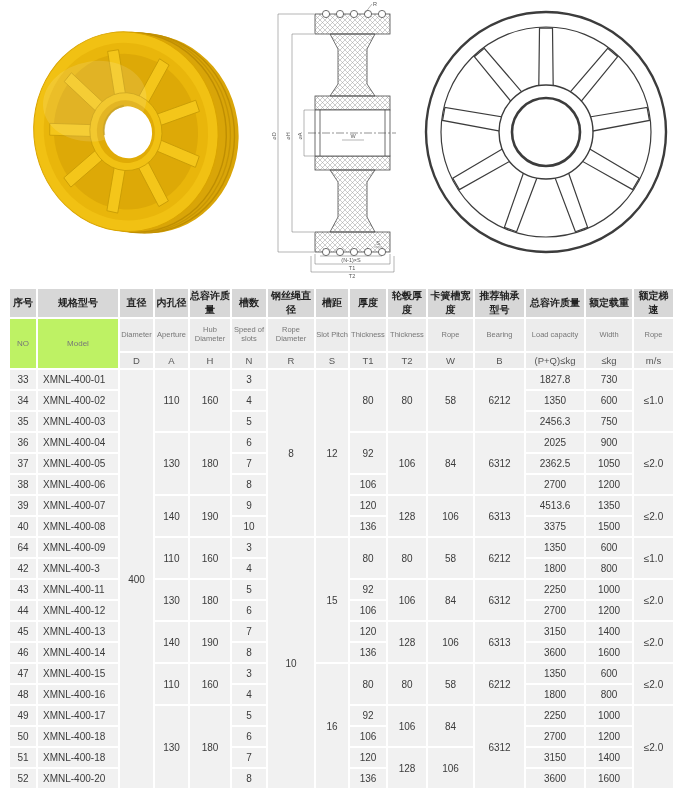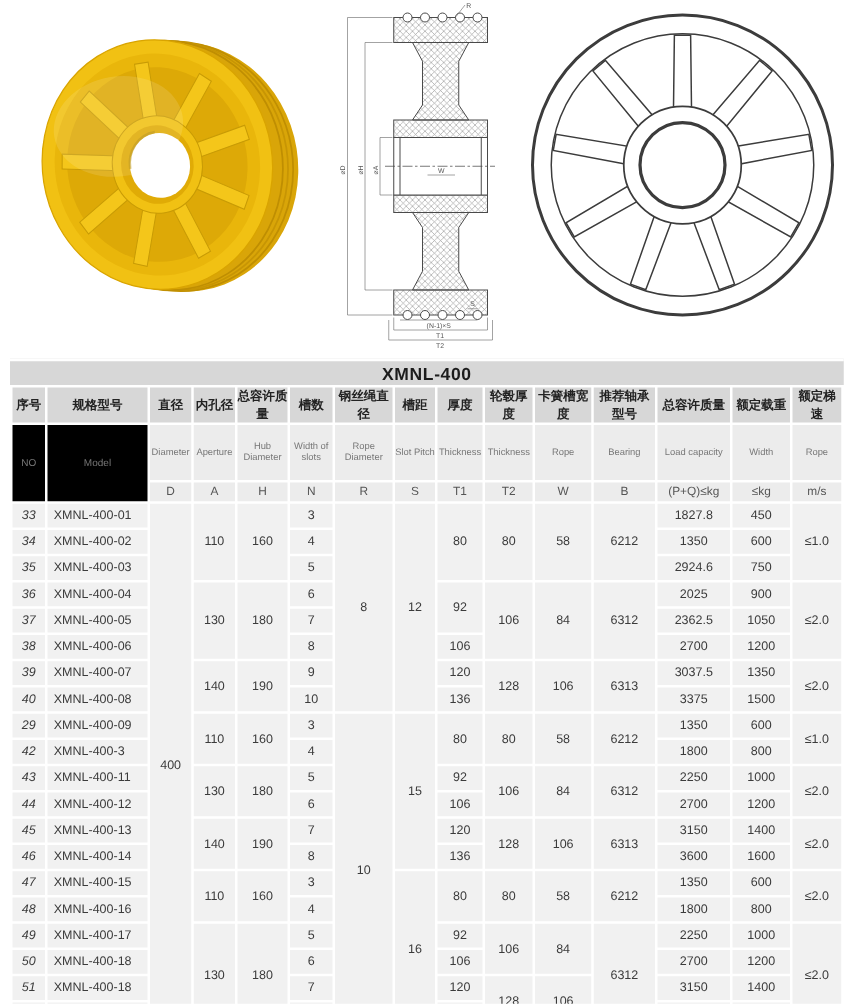--- a/index.html
+++ b/index.html
@@ -25,25 +25,25 @@
   }
   table.spec-table {
     table-layout:fixed; width:667px; border-collapse:separate; border-spacing:2px;
     background:#ffffff;
   }
   .spec-table th, .spec-table td {
     overflow:hidden; text-align:center; vertical-align:middle; font-weight:normal;
   }
   .spec-table td { background:#f1f1f1; height:19px; font-size:10px; color:#3b3b3b; }
   th.hcn  { background:#d7d7d7; height:18px; font-size:10px; font-weight:bold; color:#222; }
-  th.hen  { background:#ececec; height:44px; font-size:7.5px; color:#777; line-height:1.15; }
+  th.hen  { background:#ececec; height:32px; font-size:7.5px; color:#777; line-height:1.15; }
   th.hsym { background:#ececec; height:15px; font-size:9.5px; color:#555; }
-  th.hside{ background:#000000; font-size:8px; color:#777; }
+  th.hside{ background:#bef264; font-size:8px; color:#777; }
   td.c-model { text-align:left; padding-left:5px; white-space:nowrap; }
-  td.c-no { font-size:10px;font-style:italic; }
+  td.c-no { font-size:10px; }
 </style>
 </head>
 <body>
 
 <div class="figures">
 
   <svg id="fig-photo" class="fig" viewBox="0 0 218 248">
     <g transform="rotate(-9 108 122)">
 
       <ellipse cx="124" cy="126" rx="92" ry="100" fill="#d9a508"></ellipse>
@@ -184,21 +184,20 @@
           <polygon points="82.0,127.2 24.6,116.4 26.9,103.5 84.5,113.0"></polygon>
           <polygon points="93.3,97.8 56.3,52.7 66.3,44.3 104.3,88.6"></polygon>
         </g>
       <circle cx="128" cy="128" r="47" fill="#ffffff" stroke-width="1.4"></circle>
       <circle cx="128" cy="128" r="34" fill="#ffffff" stroke-width="2.6"></circle>
     </g>
   </svg>
 </div>
 
 <div class="spec">
-  <div class="title-bar">XMNL-400</div>
   <table class="spec-table">
     <colgroup id="cols">
         <col style="width: 26px;">
         <col style="width: 80px;">
         <col style="width: 33px;">
         <col style="width: 33px;">
         <col style="width: 40px;">
         <col style="width: 34px;">
         <col style="width: 46px;">
         <col style="width: 32px;">
@@ -227,21 +226,21 @@
           <th class="hcn">总容许质量</th>
           <th class="hcn">额定载重</th>
           <th class="hcn">额定梯速</th>
         </tr>
         <tr>
           <th class="hen hside" rowspan="2">NO</th>
           <th class="hen hside" rowspan="2">Model</th>
           <th class="hen">Diameter</th>
           <th class="hen">Aperture</th>
           <th class="hen">Hub Diameter</th>
-          <th class="hen">Width of slots</th>
+          <th class="hen">Speed of slots</th>
           <th class="hen">Rope Diameter</th>
           <th class="hen">Slot Pitch</th>
           <th class="hen">Thickness</th>
           <th class="hen">Thickness</th>
           <th class="hen">Rope</th>
           <th class="hen">Bearing</th>
           <th class="hen">Load capacity</th>
           <th class="hen">Width</th>
           <th class="hen">Rope</th>
         </tr>
@@ -269,35 +268,35 @@
           <td class="" rowspan="3">110</td>
           <td class="" rowspan="3">160</td>
           <td class="">3</td>
           <td class="" rowspan="8">8</td>
           <td class="" rowspan="8">12</td>
           <td class="" rowspan="3">80</td>
           <td class="" rowspan="3">80</td>
           <td class="" rowspan="3">58</td>
           <td class="" rowspan="3">6212</td>
           <td class="">1827.8</td>
-          <td class="">450</td>
+          <td class="">730</td>
           <td class="" rowspan="3">≤1.0</td>
         </tr>
         <tr>
           <td class="c-no">34</td>
           <td class="c-model">XMNL-400-02</td>
           <td class="">4</td>
           <td class="">1350</td>
           <td class="">600</td>
         </tr>
         <tr>
           <td class="c-no">35</td>
           <td class="c-model">XMNL-400-03</td>
           <td class="">5</td>
-          <td class="">2924.6</td>
+          <td class="">2456.3</td>
           <td class="">750</td>
         </tr>
         <tr>
           <td class="c-no">36</td>
           <td class="c-model">XMNL-400-04</td>
           <td class="" rowspan="3">130</td>
           <td class="" rowspan="3">180</td>
           <td class="">6</td>
           <td class="" rowspan="2">92</td>
           <td class="" rowspan="3">106</td>
@@ -325,34 +324,34 @@
         <tr>
           <td class="c-no">39</td>
           <td class="c-model">XMNL-400-07</td>
           <td class="" rowspan="2">140</td>
           <td class="" rowspan="2">190</td>
           <td class="">9</td>
           <td class="">120</td>
           <td class="" rowspan="2">128</td>
           <td class="" rowspan="2">106</td>
           <td class="" rowspan="2">6313</td>
-          <td class="">3037.5</td>
+          <td class="">4513.6</td>
           <td class="">1350</td>
           <td class="" rowspan="2">≤2.0</td>
         </tr>
         <tr>
           <td class="c-no">40</td>
           <td class="c-model">XMNL-400-08</td>
           <td class="">10</td>
           <td class="">136</td>
           <td class="">3375</td>
           <td class="">1500</td>
         </tr>
         <tr>
-          <td class="c-no">29</td>
+          <td class="c-no">64</td>
           <td class="c-model">XMNL-400-09</td>
           <td class="" rowspan="2">110</td>
           <td class="" rowspan="2">160</td>
           <td class="">3</td>
           <td class="" rowspan="12">10</td>
           <td class="" rowspan="6">15</td>
           <td class="" rowspan="2">80</td>
           <td class="" rowspan="2">80</td>
           <td class="" rowspan="2">58</td>
           <td class="" rowspan="2">6212</td>

